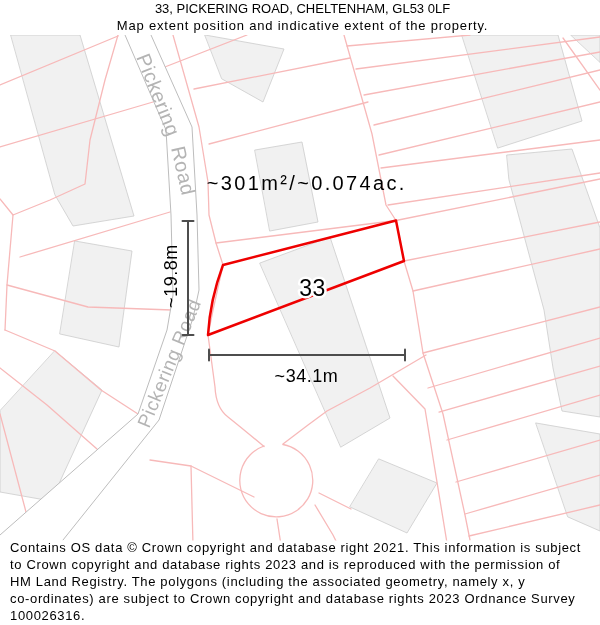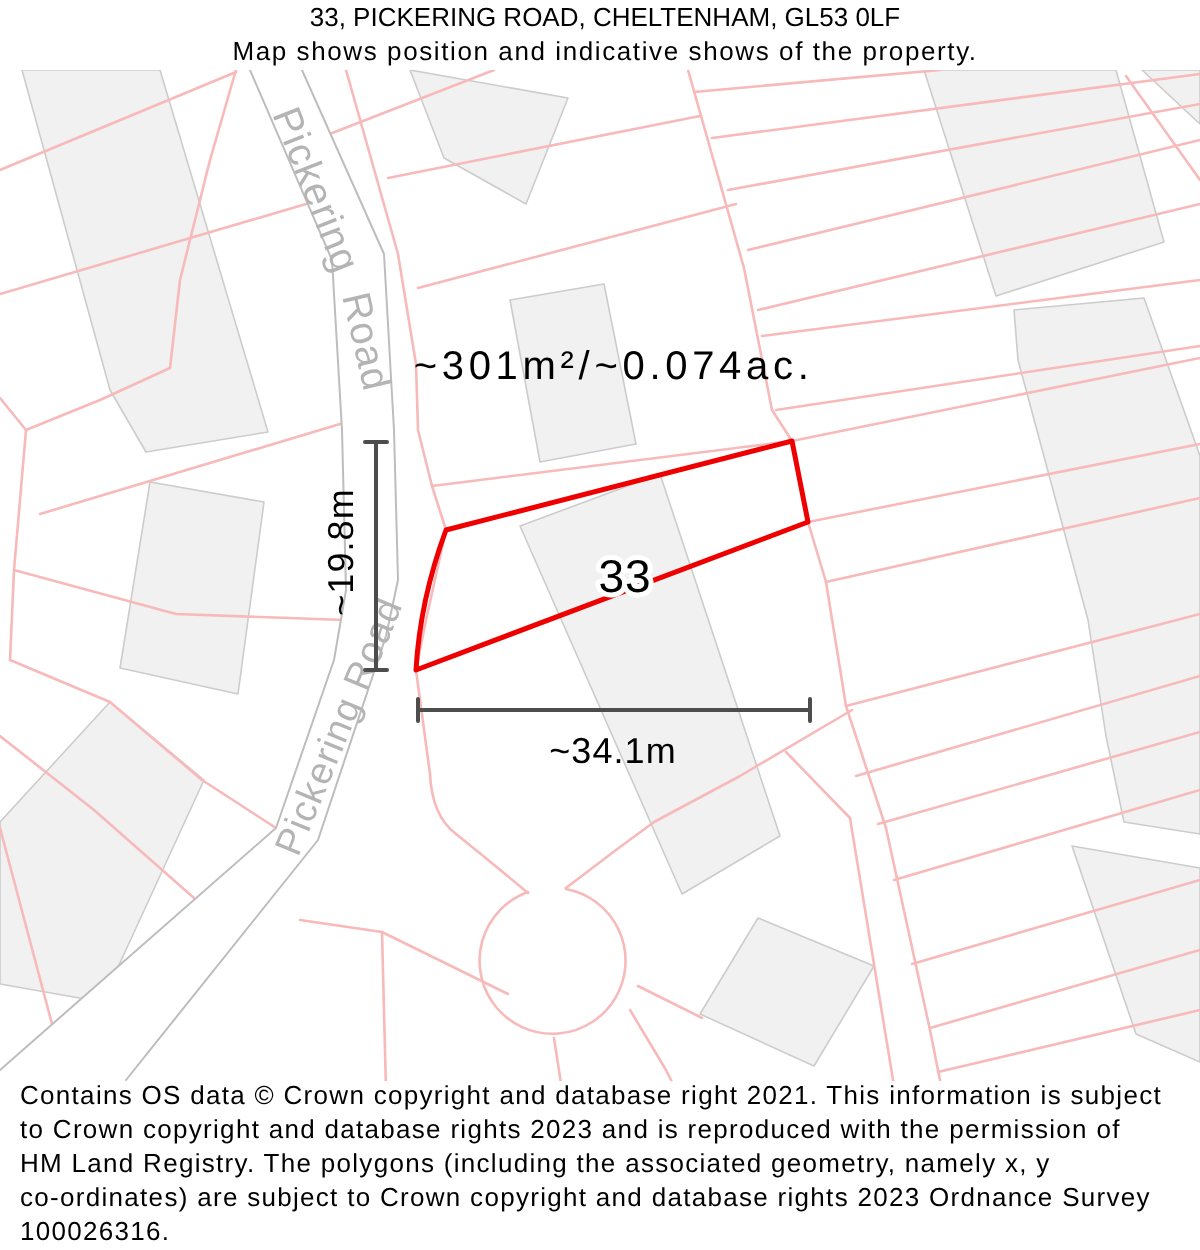--- a/index.html
+++ b/index.html
@@ -159,15 +159,15 @@
   <text x="306.8" y="189.5" text-anchor="middle" fill="#000" font-size="20" letter-spacing="2.35">~301m²/~0.074ac.</text>
 
   <text x="306.5" y="381.5" text-anchor="middle" fill="#000" font-size="18" letter-spacing="0.55">~34.1m</text>
 
   <text transform="translate(176.5,276) rotate(-90)" text-anchor="middle" fill="#000" font-size="18" letter-spacing="0.55">~19.8m</text>
 
   <text x="312.5" y="296" text-anchor="middle" fill="#000" font-size="23" stroke="#fff" stroke-width="5" paint-order="stroke" style="letter-spacing:0.5px">33</text>
 </g>
 </svg>
 
-<div class="title">33, PICKERING ROAD, CHELTENHAM, GL53 0LF<br><span style="letter-spacing:0.8px">Map shows position and indicative shows of the property.</span></div>
+<div class="title">33, PICKERING ROAD, CHELTENHAM, GL53 0LF<br><span style="letter-spacing:0.8px">Map extent position and indicative extent of the property.</span></div>
 
 <div class="footer">Contains OS data © Crown copyright and database right 2021. This information is subject<br>to Crown copyright and database rights 2023 and is reproduced with the permission of<br>HM Land Registry. The polygons (including the associated geometry, namely x, y<br>co-ordinates) are subject to Crown copyright and database rights 2023 Ordnance Survey<br>100026316.</div>
 
 </body></html>

